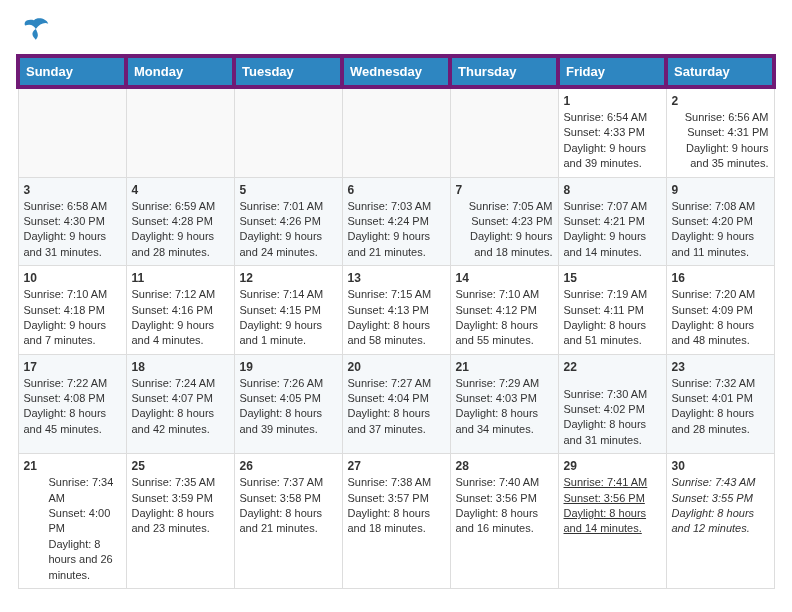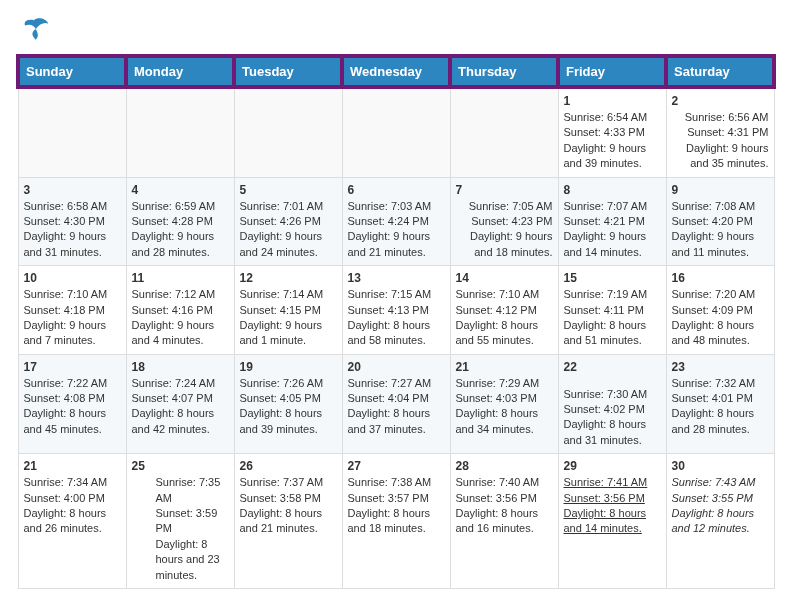--- a/index.html
+++ b/index.html
@@ -263,27 +263,27 @@
         <td>
           <span class="day-number">23</span>
           <div class="cell-content" style="white-space: pre-line;">Sunrise: 7:32 AM
 Sunset: 4:01 PM
 Daylight: 8 hours and 28 minutes.</div>
         </td>
       </tr>
       <tr>
         <td>
           <span class="day-number">21</span>
-          <div class="cell-content" style="white-space: pre-line;">Sunrise: 7:34 AM
+          <div class="cell-content" style="white-space: pre-line; margin-left: 25px;">Sunrise: 7:34 AM
 Sunset: 4:00 PM
 Daylight: 8 hours and 26 minutes.</div>
         </td>
         <td>
           <span class="day-number">25</span>
-          <div class="cell-content" style="white-space: pre-line; margin-left: 24px;">Sunrise: 7:35 AM
+          <div class="cell-content" style="white-space: pre-line;">Sunrise: 7:35 AM
 Sunset: 3:59 PM
 Daylight: 8 hours and 23 minutes.</div>
         </td>
         <td>
           <span class="day-number">26</span>
           <div class="cell-content" style="white-space: pre-line;">Sunrise: 7:37 AM
 Sunset: 3:58 PM
 Daylight: 8 hours and 21 minutes.</div>
         </td>
         <td>

